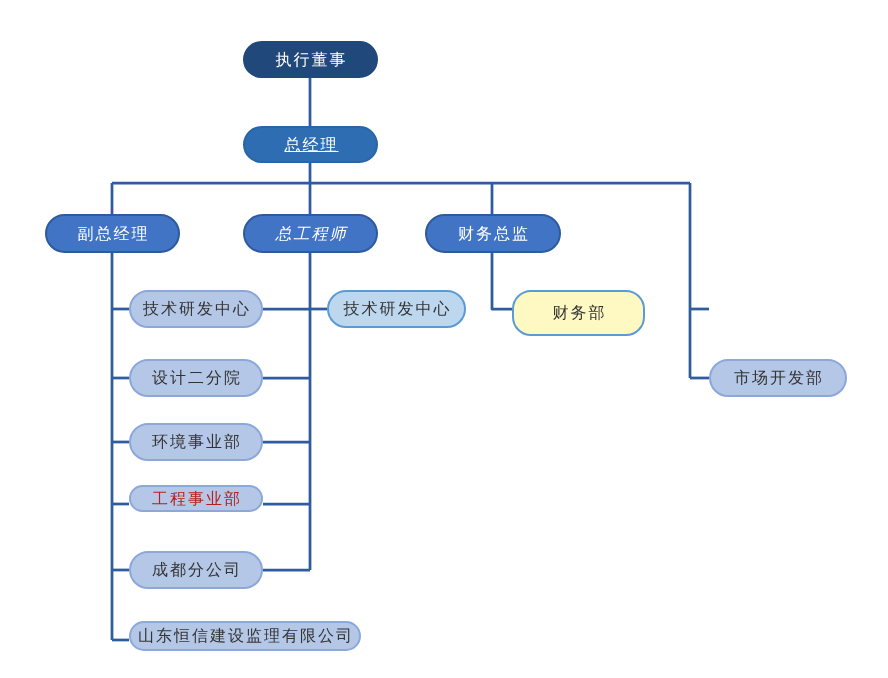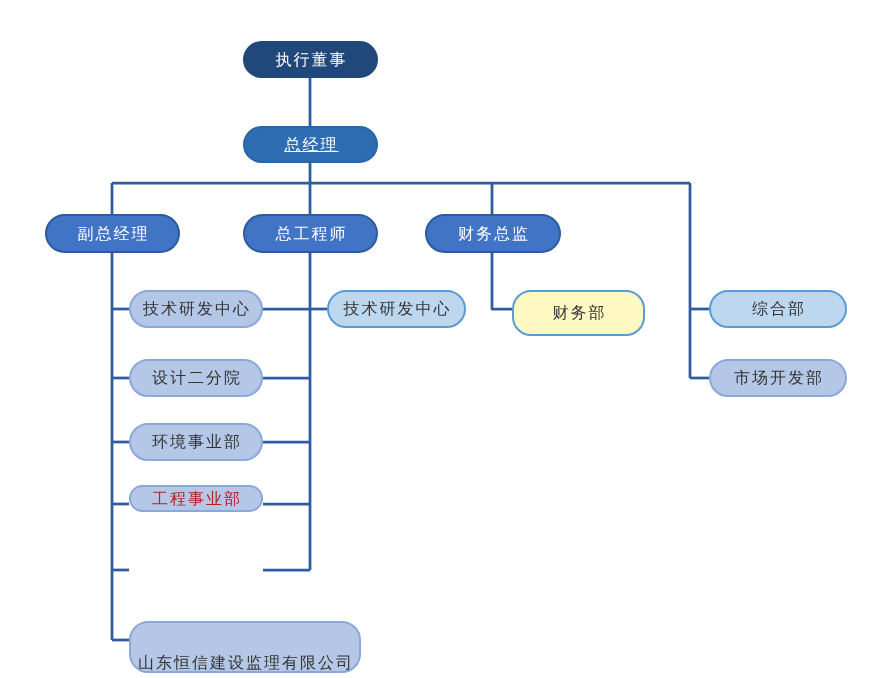--- a/index.html
+++ b/index.html
@@ -73,46 +73,46 @@
 
   <div class="node" style="left: 243px; top: 29px; width: 135px; height: 37px; background: rgb(33, 72, 122); border-color: rgb(33, 72, 122); color: rgb(255, 255, 255); border-radius: 18.5px;">
       <span class="node-label">执行董事</span>
     </div>
   <div class="node" style="left: 243px; top: 114px; width: 135px; height: 37px; background: rgb(46, 109, 178); border-color: rgb(42, 101, 168); color: rgb(255, 255, 255); border-radius: 18.5px; text-decoration: underline;">
       <span class="node-label">总经理</span>
     </div>
   <div class="node" style="left: 45px; top: 202px; width: 135px; height: 39px; background: rgb(66, 116, 198); border-color: rgb(45, 91, 157); color: rgb(255, 255, 255); border-radius: 19.5px;">
       <span class="node-label">副总经理</span>
     </div>
-  <div class="node" style="left: 243px; top: 202px; width: 135px; height: 39px; background: rgb(66, 116, 198); border-color: rgb(45, 91, 157); color: rgb(255, 255, 255); border-radius: 19.5px;">
+  <div class="node" style="left: 243px; top: 202px; width: 135px; height: 39px; background: rgb(66, 116, 198); border-color: rgb(45, 91, 157); color: rgb(255, 255, 255); border-radius: 19.5px; font-style: italic;">
       <span class="node-label">总工程师</span>
     </div>
   <div class="node" style="left: 425px; top: 202px; width: 136px; height: 39px; background: rgb(66, 116, 198); border-color: rgb(45, 91, 157); color: rgb(255, 255, 255); border-radius: 19.5px;">
       <span class="node-label">财务总监</span>
     </div>
   <div class="node" style="left: 129px; top: 278px; width: 134px; height: 38px; background: rgb(180, 199, 231); border-color: rgb(140, 167, 218); color: rgb(51, 51, 51); border-radius: 19px;">
       <span class="node-label">技术研发中心</span>
     </div>
   <div class="node" style="left: 129px; top: 347px; width: 134px; height: 38px; background: rgb(180, 199, 231); border-color: rgb(140, 167, 218); color: rgb(51, 51, 51); border-radius: 19px;">
       <span class="node-label">设计二分院</span>
     </div>
   <div class="node" style="left: 129px; top: 411px; width: 134px; height: 38px; background: rgb(180, 199, 231); border-color: rgb(140, 167, 218); color: rgb(51, 51, 51); border-radius: 19px;">
       <span class="node-label">环境事业部</span>
     </div>
   <div class="node" style="left: 129px; top: 473px; width: 134px; height: 27px; background: rgb(180, 199, 231); border-color: rgb(140, 167, 218); color: #b91c1c; border-radius: 19px;">
       <span class="node-label">工程事业部</span>
     </div>
-  <div class="node" style="left: 129px; top: 609px; width: 232px; height: 52px; background: rgb(180, 199, 231); border-color: rgb(140, 167, 218); color: rgb(51, 51, 51); border-radius: 19px; align-items: flex-end;">
+  <div class="node" style="left: 129px; top: 539px; width: 134px; height: 38px; background: rgb(180, 199, 231); border-color: rgb(140, 167, 218); color: rgb(51, 51, 51); border-radius: 19px;">
+      <span class="node-label">成都分公司</span>
+    </div>
+  <div class="node" style="left: 129px; top: 609px; width: 232px; height: 30px; background: rgb(180, 199, 231); border-color: rgb(140, 167, 218); color: rgb(51, 51, 51); border-radius: 19px;">
       <span class="node-label">山东恒信建设监理有限公司</span>
     </div>
   <div class="node" style="left: 327px; top: 278px; width: 139px; height: 38px; background: rgb(189, 215, 238); border-color: rgb(91, 155, 213); color: rgb(51, 51, 51); border-radius: 19px;">
       <span class="node-label">技术研发中心</span>
     </div>
   <div class="node" style="left: 512px; top: 278px; width: 133px; height: 46px; background: #fef9c3; border-color: rgb(91, 155, 213); color: rgb(51, 51, 51); border-radius: 19px;">
       <span class="node-label">财务部</span>
     </div>
-  <div class="node" style="left: 709px; top: 278px; width: 138px; height: 38px; background: rgb(189, 215, 238); border-color: rgb(91, 155, 213); color: rgb(51, 51, 51); border-radius: 19px;">
-      <span class="node-label">综合部</span>
-    </div>
   <div class="node" style="left: 709px; top: 347px; width: 138px; height: 38px; background: rgb(180, 199, 231); border-color: rgb(140, 167, 218); color: rgb(51, 51, 51); border-radius: 19px;">
       <span class="node-label">市场开发部</span>
     </div>
 </div>
 
 </body></html>

